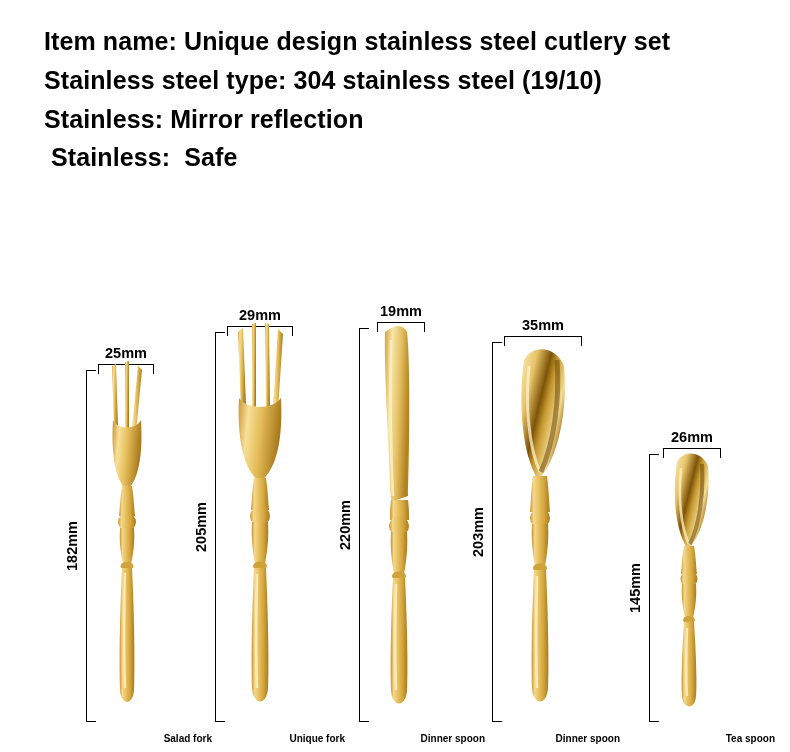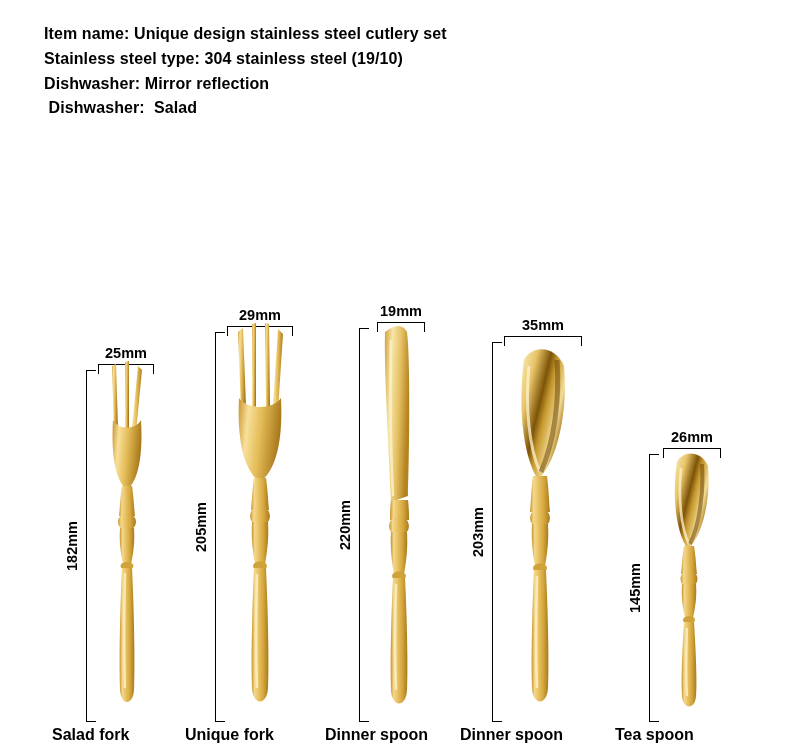--- a/index.html
+++ b/index.html
@@ -17,21 +17,21 @@
   }
 
   
   .spec-block {
     position: absolute;
     left: 44px;
     top: 22px;
     width: 700px;
   }
   .spec-line {
-    font-size: 16px;
+    font-size: 25px;
     font-weight: bold;
     line-height: 1.55;
     letter-spacing: 0.1px;
     white-space: pre;
   }
 
   
   .diagram {
     position: absolute;
     left: 0;
@@ -43,24 +43,24 @@
   .item {
     position: absolute;
     bottom: 0;
     width: 150px;
     height: 500px;
   }
 
   .item-label {
     position: absolute;
     bottom: 8px;
-    left: 0;
+    left: 10px;
     width: 100%;
-    text-align: left;
-    font-size: 16px;
+    text-align: right;
+    font-size: 10px;
     font-weight: bold;
   }
 
   
   .wmeasure {
     position: absolute;
   }
   .wmeasure .wline {
     position: absolute;
     left: 0;
@@ -124,22 +124,22 @@
     position: absolute;
     bottom: 34px;
   }
 </style>
 </head>
 <body>
 
 <div class="spec-block">
   <div class="spec-line">Item name: Unique design stainless steel cutlery set</div>
   <div class="spec-line">Stainless steel type: 304 stainless steel (19/10)</div>
-  <div class="spec-line">Dishwasher: Mirror reflection</div>
-  <div class="spec-line"> Dishwasher:  Salad</div>
+  <div class="spec-line">Stainless: Mirror reflection</div>
+  <div class="spec-line"> Stainless:  Safe</div>
 </div>
 
 <div class="diagram">
 
   <div class="item" style="left:52px;">
 
     <div class="wmeasure" style="left:46px; top:100px; width:56px;">
       <div class="wtext">25mm</div>
       <div class="wline"></div>
       <div class="wtick left"></div>

